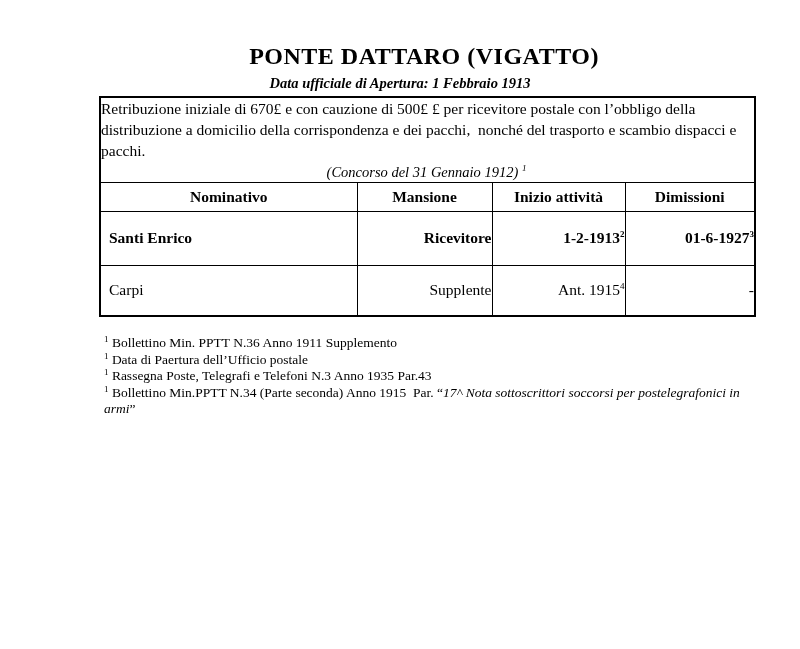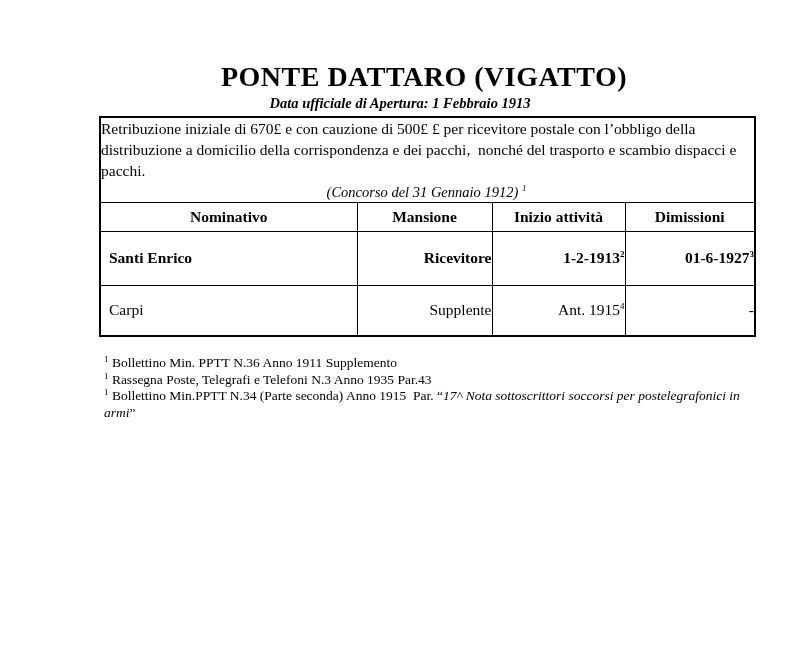--- a/index.html
+++ b/index.html
@@ -14,23 +14,23 @@
     font-family: "Liberation Serif", "DejaVu Serif", serif;
     color: #000000;
     overflow: hidden;
   }
   .page {
     width: 800px;
     height: 649px;
     position: relative;
   }
   .doc-title {
-    margin: 61px 0 0 0;
+    margin: 41px 0 0 0;
     text-align: center;
-    font-size: 28px;
+    font-size: 24px;
     font-weight: bold;
     line-height: 31px;
     letter-spacing: 0.5px;
     padding-left: 48px;
   }
   .doc-subtitle {
     margin: 3px 0 4px 0;
     text-align: center;
     font-size: 14.5px;
     font-weight: bold;
@@ -145,17 +145,18 @@
       <td class="cell-left">Carpi</td>
       <td>Supplente</td>
       <td><span>Ant. 1915</span><sup>4</sup></td>
       <td><span>-</span><sup></sup></td>
     </tr>
   </tbody>
     </table>
 
   <div class="footnotes">
     <div class="fn"><sup>1</sup> <span>Bollettino Min. PPTT N.36 Anno 1911 Supplemento</span></div>
+    <div class="fn"><sup>1</sup> <span>Data di Paertura dell’Ufficio postale</span></div>
     <div class="fn"><sup>1</sup> <span>Rassegna Poste, Telegrafi e Telefoni N.3 Anno 1935 Par.43</span></div>
     <div class="fn"><sup>1</sup> <span>Bollettino Min.PPTT N.34 (Parte seconda) Anno 1915  Par. “</span><span class="fn-italic">17^ Nota sottoscrittori soccorsi per postelegrafonici in armi</span><span>”</span></div>
   </div>
 
 </div>
 
 </body></html>

